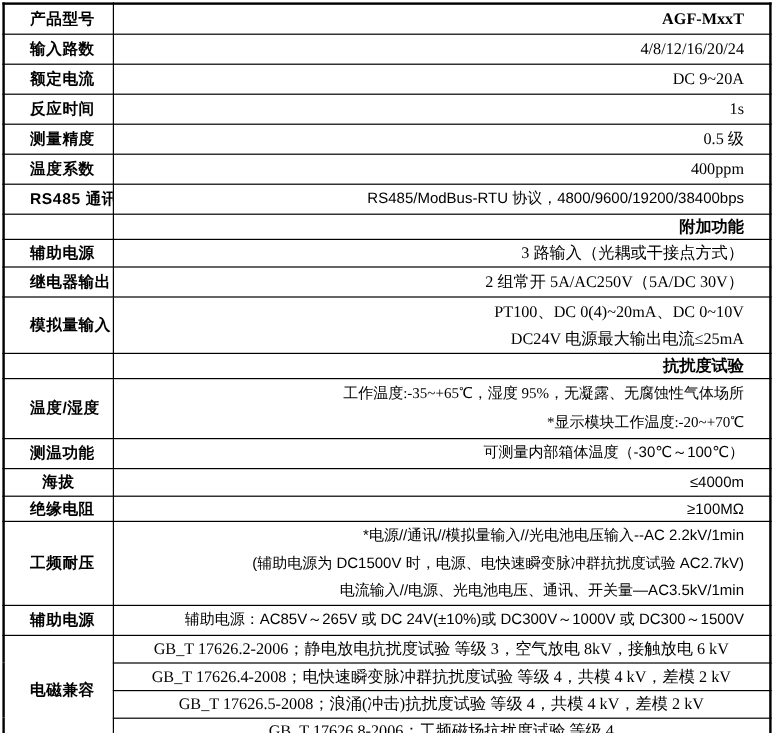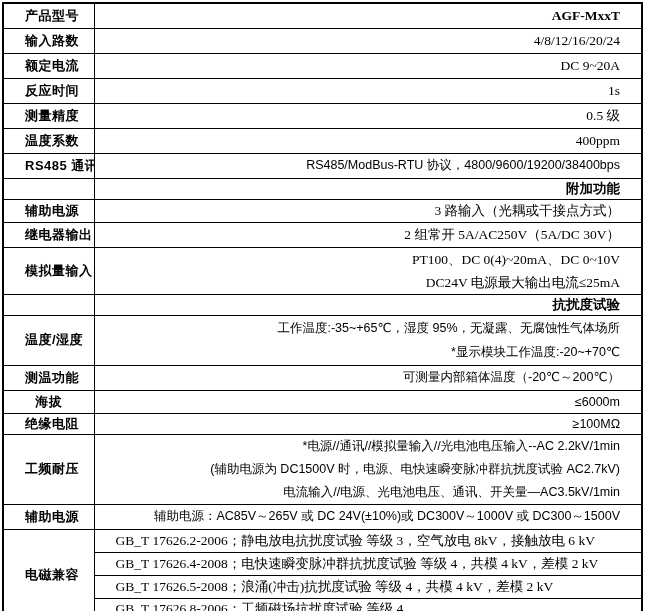--- a/index.html
+++ b/index.html
@@ -46,31 +46,31 @@
     margin-top: 24px;
   }
   .bold { font-weight: bold; }
   td.section {
     font-weight: bold;
     text-align: right;
     font-size: 13.5px;
     font-family: Liberation Sans, sans-serif;
   }
   td.left {
-    text-align: left;
+    text-align: center;
     padding-left: 8px;
   }
   tr.r25 { height: 25px; }
   tr.r22 { height: 21px; }
   tr.r23 { height: 23px; }
   tr.r44 { height: 44px; margin-top: 28px; }
   tr.r50 { height: 50px; }
   tr.r68 { height: 68px; }
   .line { line-height: 23px; }
-  .line2 { line-height: 24px; }
+  .line2 { line-height: 24px; font-family: Liberation Serif, serif; }
 </style>
 </head>
 <body>
 
 <table class="spec">
   <colgroup>
     <col style="width:91px">
     <col>
   </colgroup>
 
@@ -141,26 +141,26 @@
   <tr class="r50">
     <td class="label">温度/湿度</td>
     <td class="val sans">
       <div class="line2">工作温度:-35~+65℃，湿度 95%，无凝露、无腐蚀性气体场所</div>
       <div class="line2">*显示模块工作温度:-20~+70℃</div>
     </td>
   </tr>
 
   <tr class="r25">
     <td class="label">测温功能</td>
-    <td class="val sans">可测量内部箱体温度（-20℃～200℃）</td>
+    <td class="val sans">可测量内部箱体温度（-30℃～100℃）</td>
   </tr>
 
   <tr class="r23">
     <td class="label">海拔</td>
-    <td class="val sans">≤6000m</td>
+    <td class="val sans">≤4000m</td>
   </tr>
 
   <tr class="r22">
     <td class="label">绝缘电阻</td>
     <td class="val sans">≥100MΩ</td>
   </tr>
 
   <tr class="r68">
     <td class="label">工频耐压</td>
     <td class="val sans">

